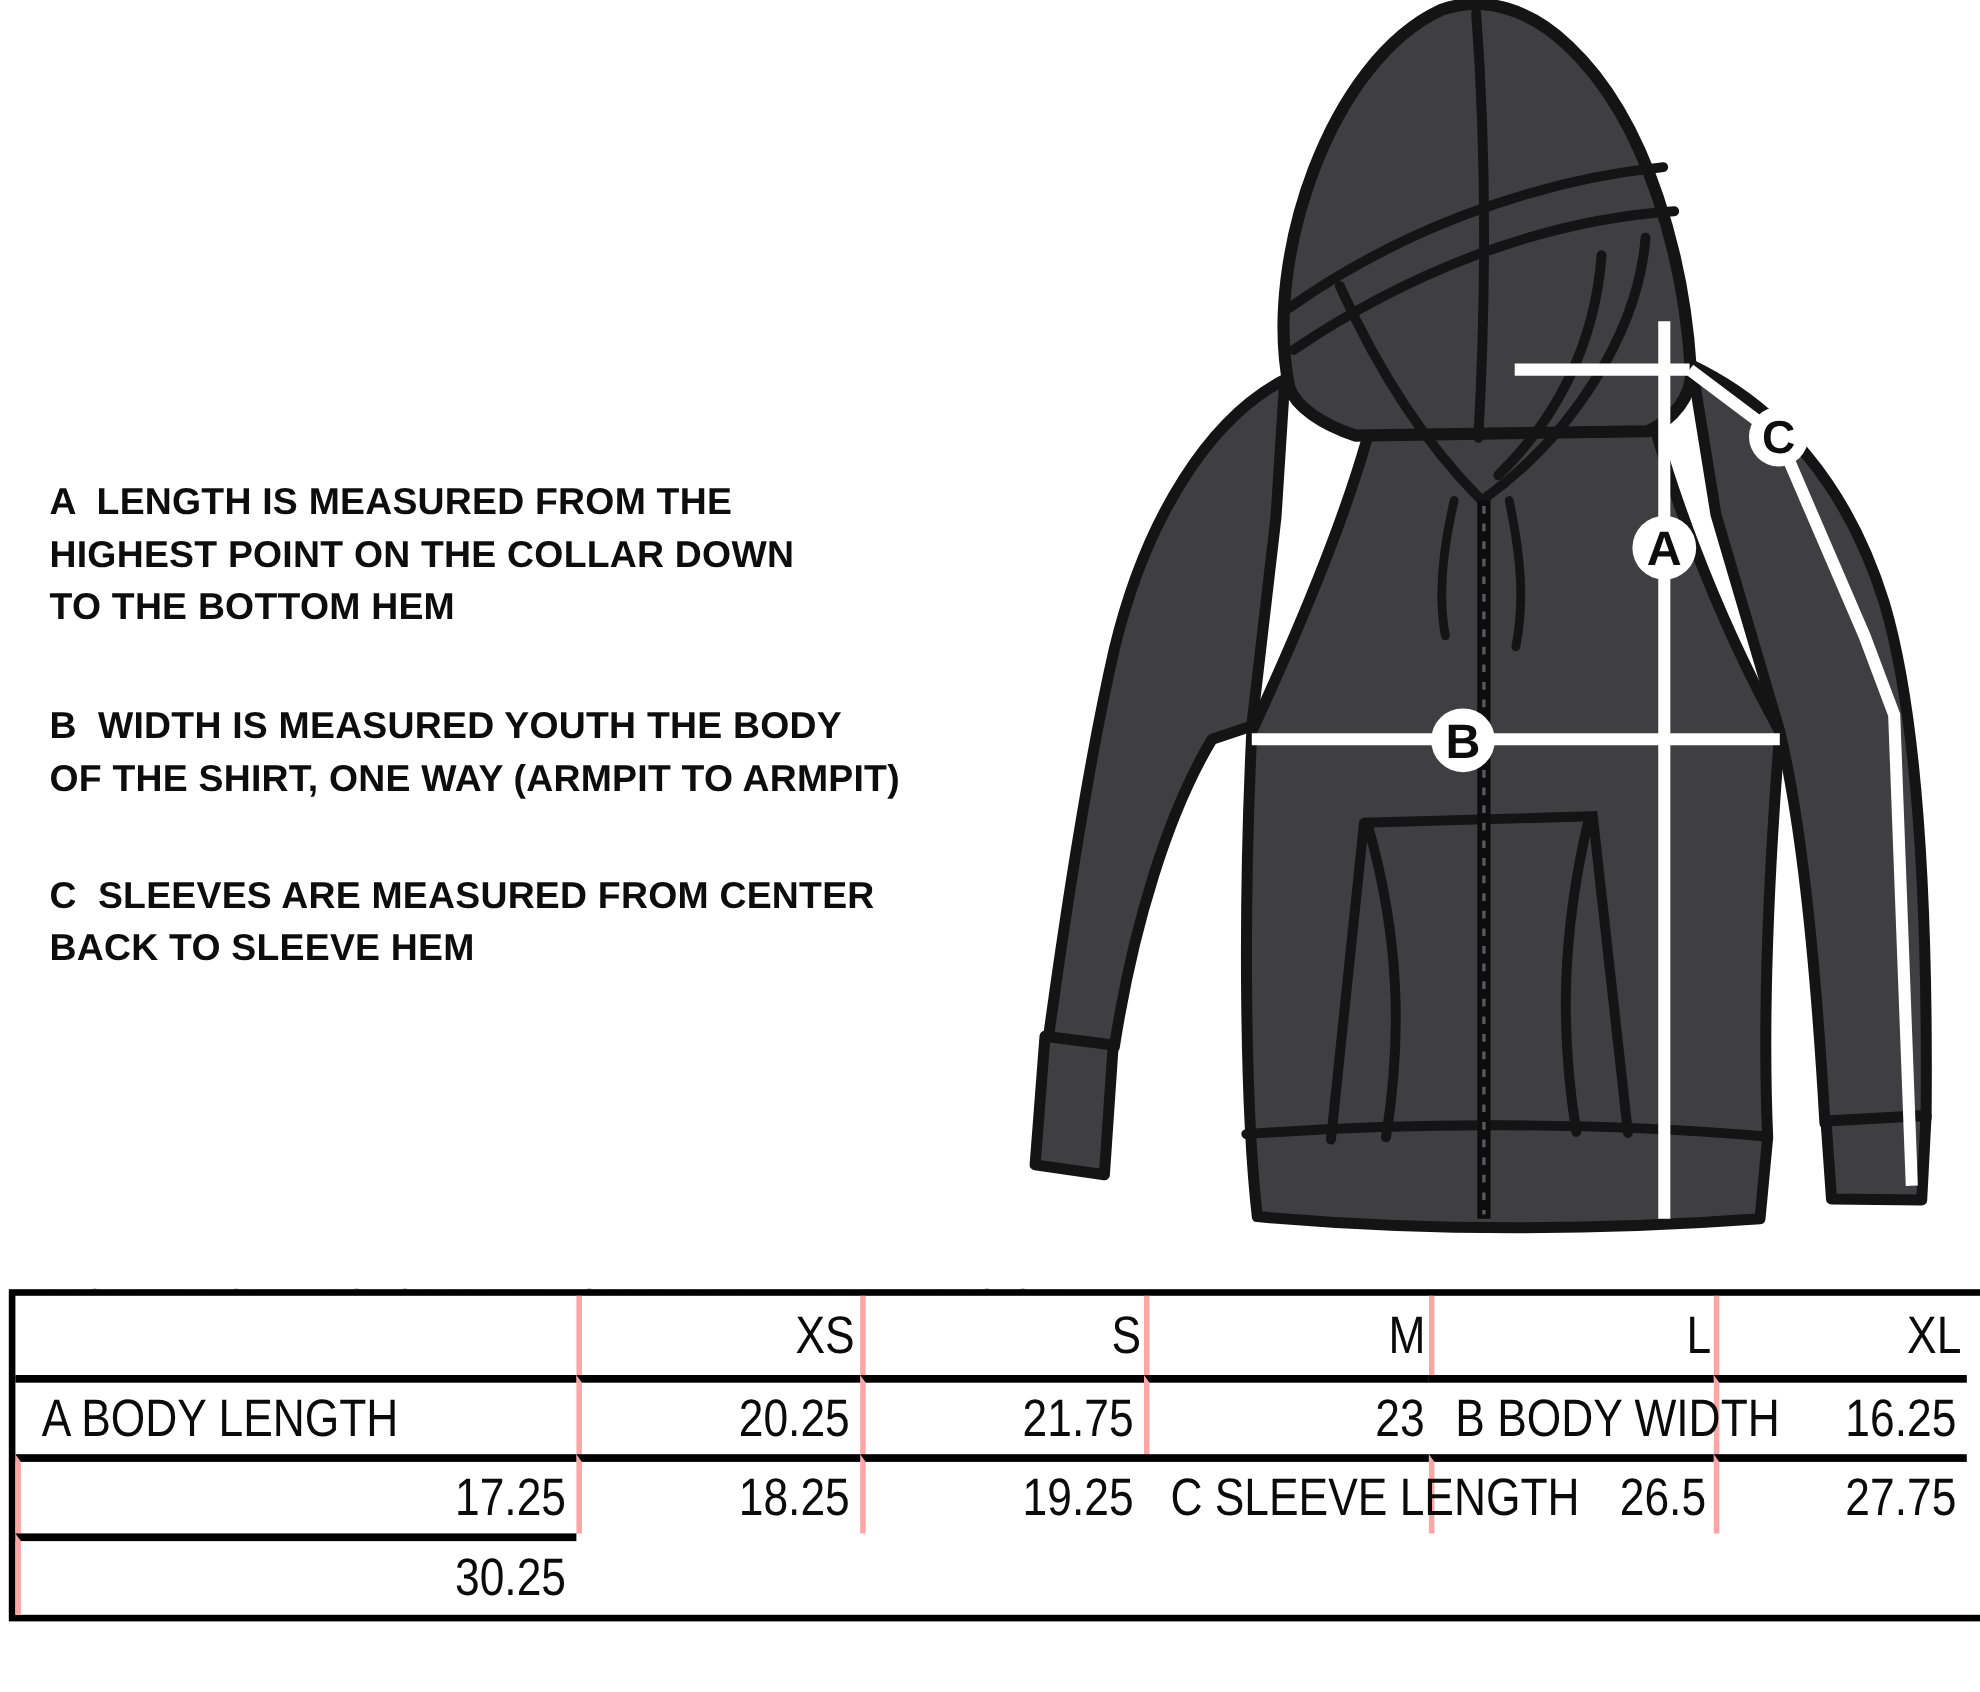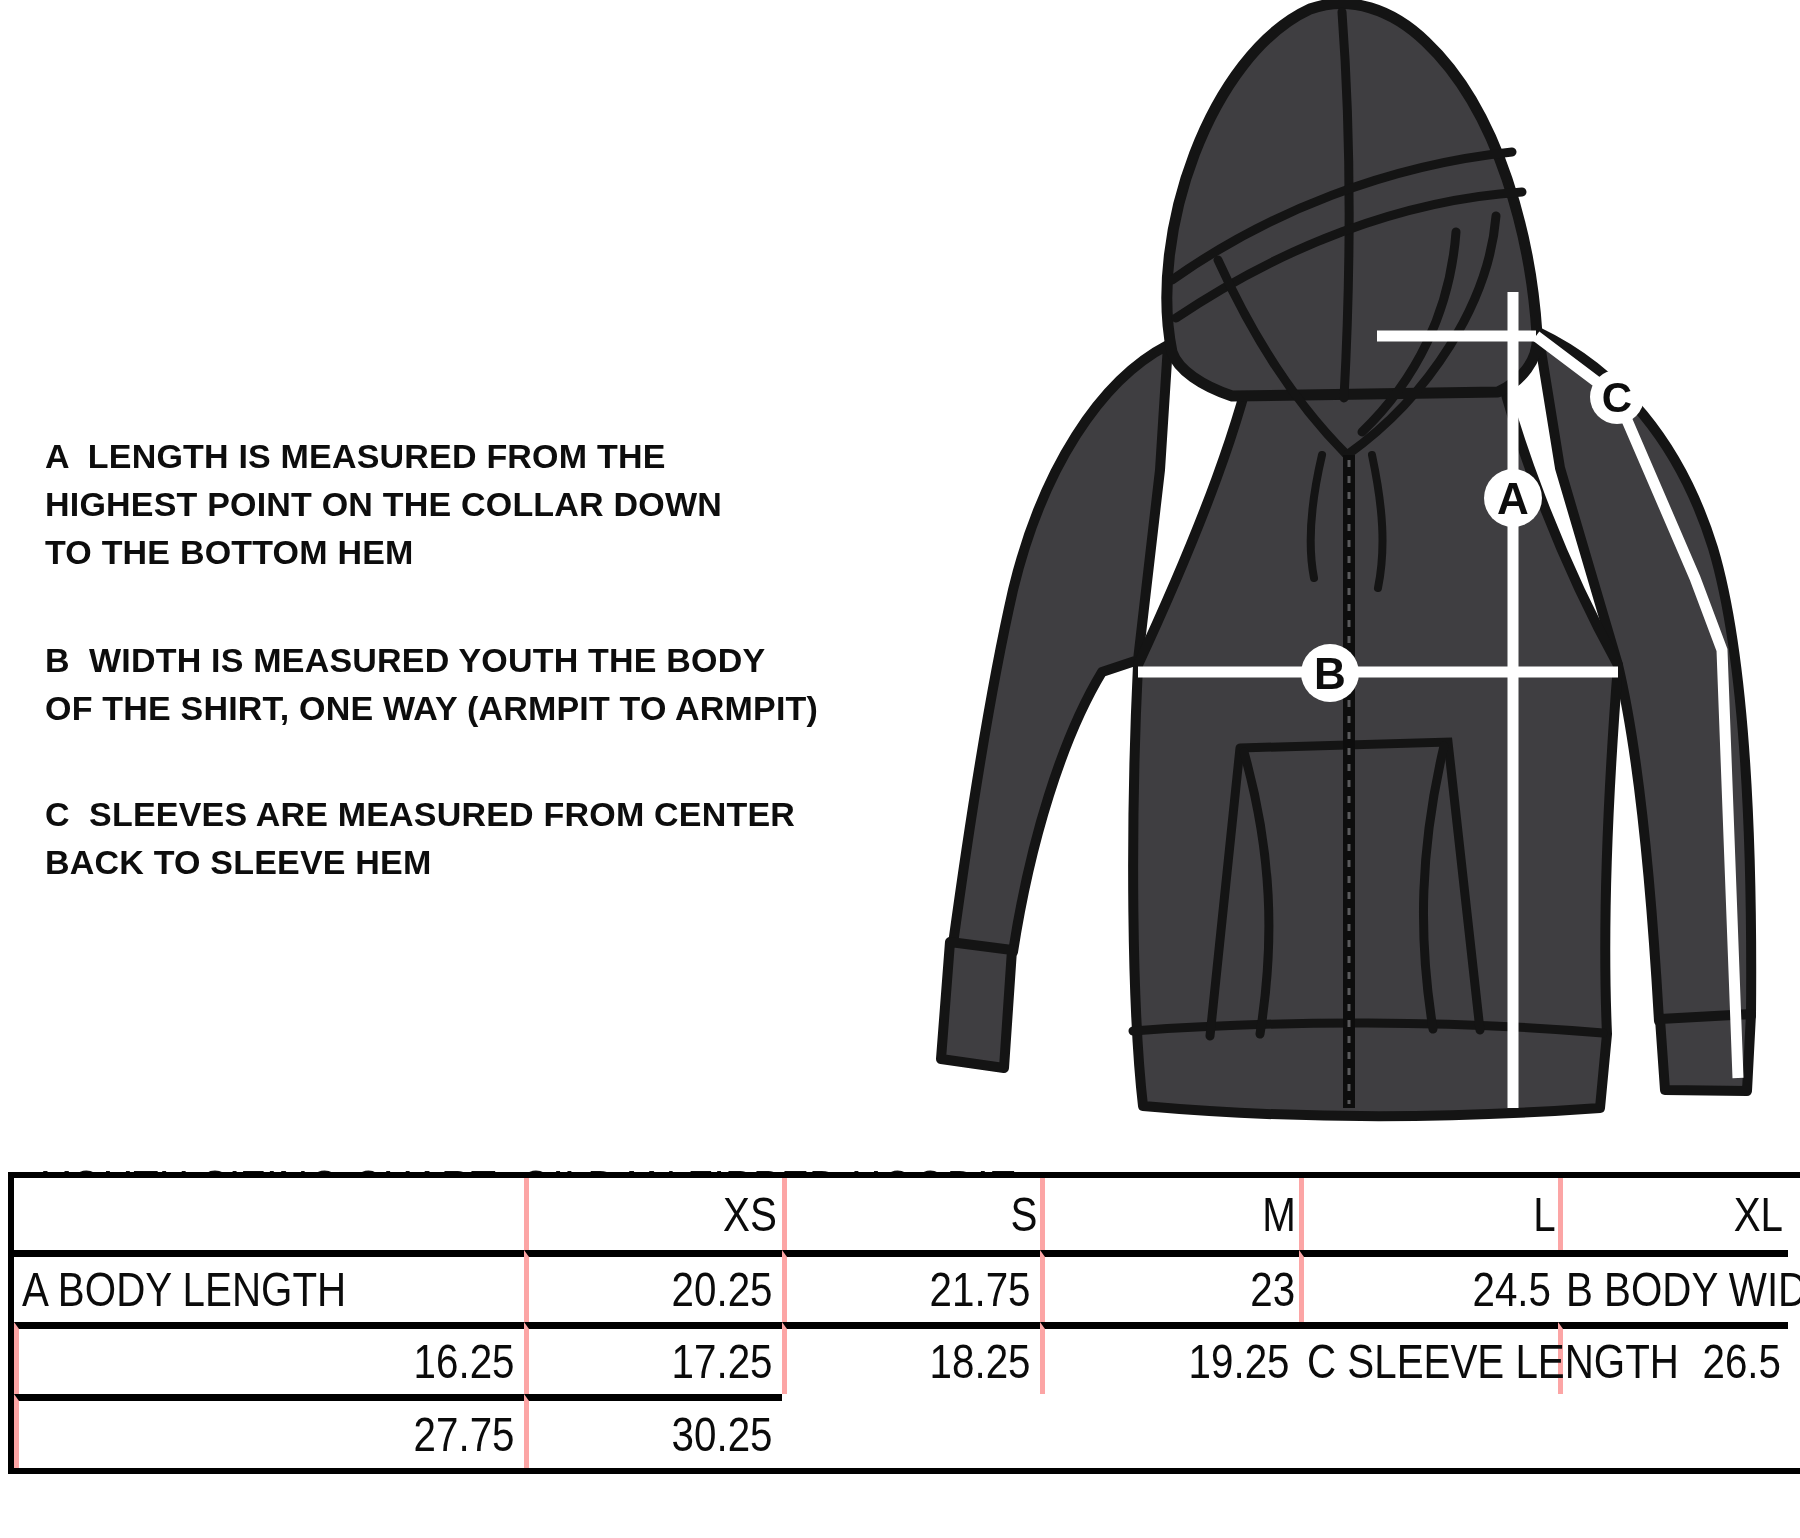--- a/index.html
+++ b/index.html
@@ -32,21 +32,21 @@
     border:6px solid #000;background:#fff;
     display:grid;
     grid-template-columns:510px 258px 258px 259px 259px 230px;
     grid-template-rows:72px 72px 72px 74px;
   }
   .cell{
     display:flex;align-items:center;justify-content:flex-end;
     font-size:48px;white-space:pre;box-sizing:border-box;
     border-left:5px solid #fca5a5;border-top:7px solid #000;
   }
-  .cell.first-col{border-left:none;justify-content:flex-start;padding-left:8px;}
+  .cell.first-col{border-left:none;justify-content:flex-start;padding-left:24px;}
   .cell.first-row{border-top:none;}
 
   .footnote{
     position:absolute;left:0;top:1484px;width:1800px;text-align:center;
     font-size:46px;white-space:pre;color:#0d0d0d;
   }
 </style>
 </head>
 <body>
 
@@ -124,21 +124,20 @@
   <div class="cell first-row"><span class="cond-c">XS</span></div>
   <div class="cell first-row"><span class="cond-c">S</span></div>
   <div class="cell first-row"><span class="cond-c">M</span></div>
   <div class="cell first-row"><span class="cond-c">L</span></div>
   <div class="cell first-row"><span class="cond-c">XL</span></div>
 
   <div class="cell first-col"><span class="cond">A BODY LENGTH</span></div>
   <div class="cell"><span class="cond-c">20.25</span></div>
   <div class="cell"><span class="cond-c">21.75</span></div>
   <div class="cell"><span class="cond-c">23</span></div>
-  <div class="cell"><span class="cond-c">24.5</span></div>
 
   <div class="cell first-col"><span class="cond">B BODY WIDTH</span></div>
   <div class="cell"><span class="cond-c">16.25</span></div>
   <div class="cell"><span class="cond-c">17.25</span></div>
   <div class="cell"><span class="cond-c">18.25</span></div>
   <div class="cell"><span class="cond-c">19.25</span></div>
 
   <div class="cell first-col"><span class="cond">C SLEEVE LENGTH</span></div>
   <div class="cell"><span class="cond-c">26.5</span></div>
   <div class="cell"><span class="cond-c">27.75</span></div>

